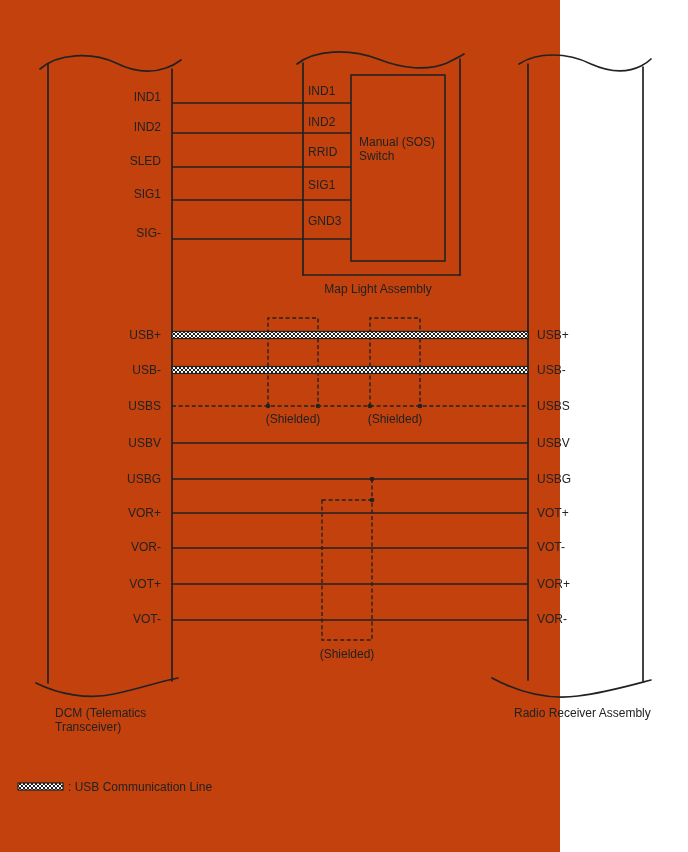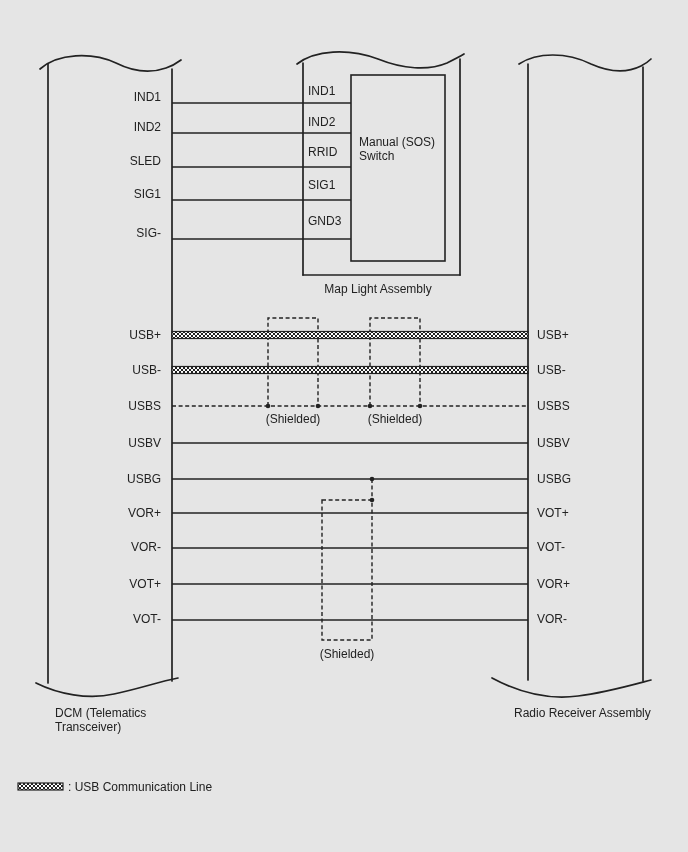--- a/index.html
+++ b/index.html
@@ -1,19 +1,19 @@
 <!DOCTYPE html>
 <html><head>
 <meta charset="utf-8">
 <style>
   html,body{margin:0;padding:0;background:#ffffff;}
   #canvas{
     position:relative;
-    width:688px;height:852px;
-    background:#e5e5e5;
+    width:560px;height:852px;
+    background:#c2410c;
     font-family:"Liberation Sans", sans-serif;
     text-align:right;
   }
   svg text{
     font-family:"Liberation Sans", sans-serif;
     font-size:12px;
     fill:#222222;
   }
 </style>
 </head>

